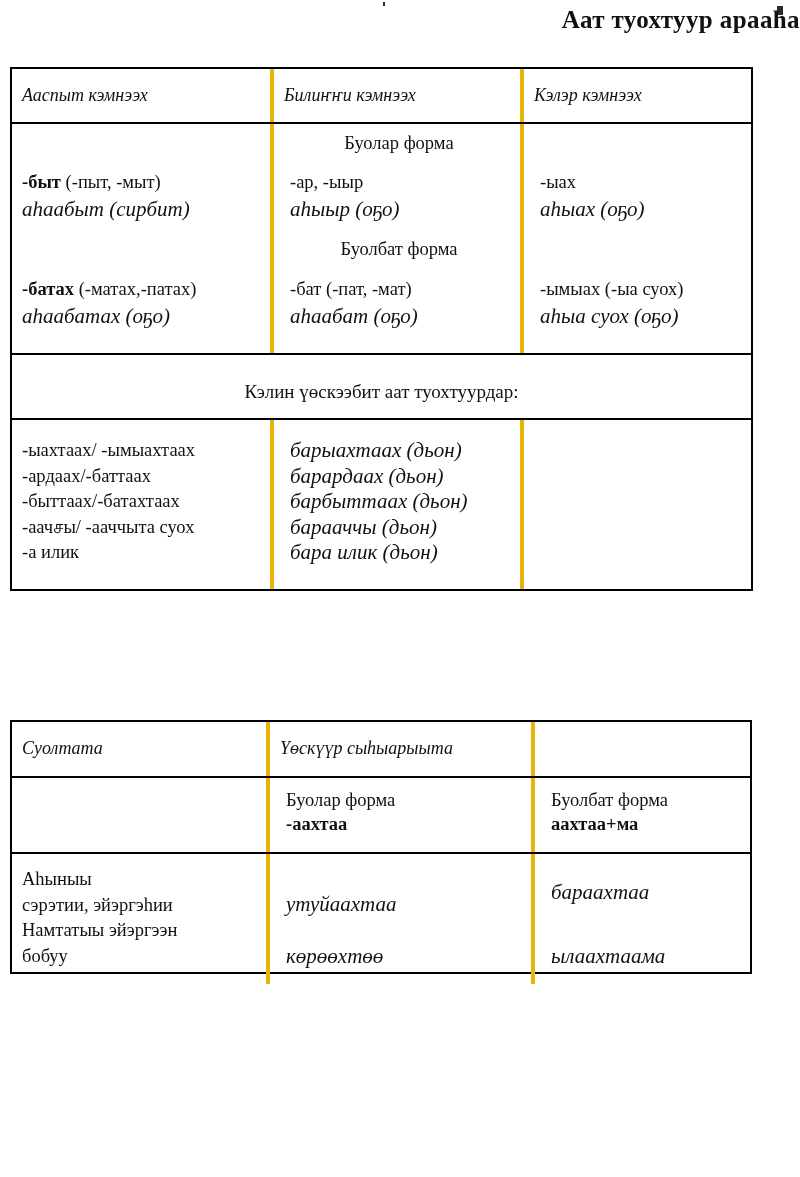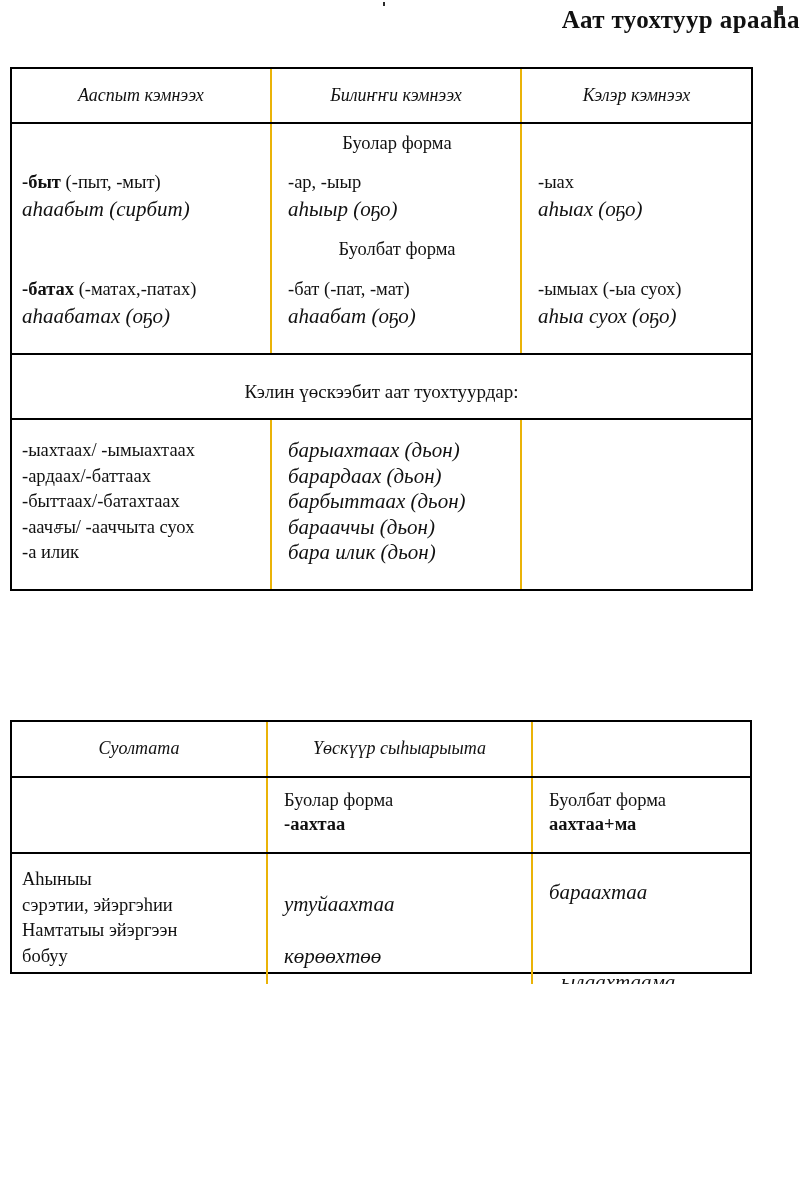--- a/index.html
+++ b/index.html
@@ -64,21 +64,21 @@
   .trow + .trow { border-top: 2px solid #000; }
 
   .tcell {
     position: absolute;
     top: 0;
     bottom: 0;
     box-sizing: border-box;
     padding: 6px 10px;
     overflow: hidden;
   }
-  .tcell.divided { border-left: 2px solid #eab308; }
+  .tcell.divided { border-left: 4px solid #eab308; }
 
   
   #t1-head   { height: 53px; }
   #t1-forms  { height: 231px; }
   #t1-band   { height: 65px; }
   #t1-list   { height: 171px; }
 
   .t1-c1 { left: 0px;   width: 258px; }
   .t1-c2 { left: 258px; width: 250px; }
   .t1-c3 { left: 508px; width: 231px; }
@@ -89,21 +89,20 @@
   #t2-body  { height: 132px; }
 
   .t2-c1 { left: 0px;   width: 254px; }
   .t2-c2 { left: 254px; width: 265px; }
   .t2-c3 { left: 519px; width: 219px; }
 
   
   .hdr-it {
     font-style: italic;
     font-size: 18px;
-    text-align: center;
     line-height: 41px;
     white-space: nowrap;
   }
   .center-head {
     text-align: center;
     font-size: 19px;
     line-height: 61px;
     white-space: nowrap;
   }
   .sub-center {
@@ -158,21 +157,21 @@
   #t2-f-c2-b { top: 36px; left: 16px; }
   #t2-f-c3-a { top: 12px; left: 16px; }
   #t2-f-c3-b { top: 36px; left: 16px; }
 
   #t2-b-c1 { top: 13px; left: 10px; line-height: 25.5px; }
   #t2-b-c1 > div { white-space: nowrap; }
 
   #t2-b-c2-a { top: 38px; left: 16px; }
   #t2-b-c2-b { top: 90px; left: 16px; }
   #t2-b-c3-a { top: 26px; left: 16px; }
-  #t2-b-c3-b { top: 90px; left: 28px; margin-top: 26px; }
+  #t2-b-c3-b { top: 90px; left: 16px; }
 
   .speck {
     position: absolute;
     background: #2a2a2a;
   }
   #speck-top    { left: 383px; top: 2px;  width: 2px; height: 4px; }
   #speck-right  { left: 777px; top: 6px;  width: 6px; height: 9px; }
 </style>
 </head>
 <body>

